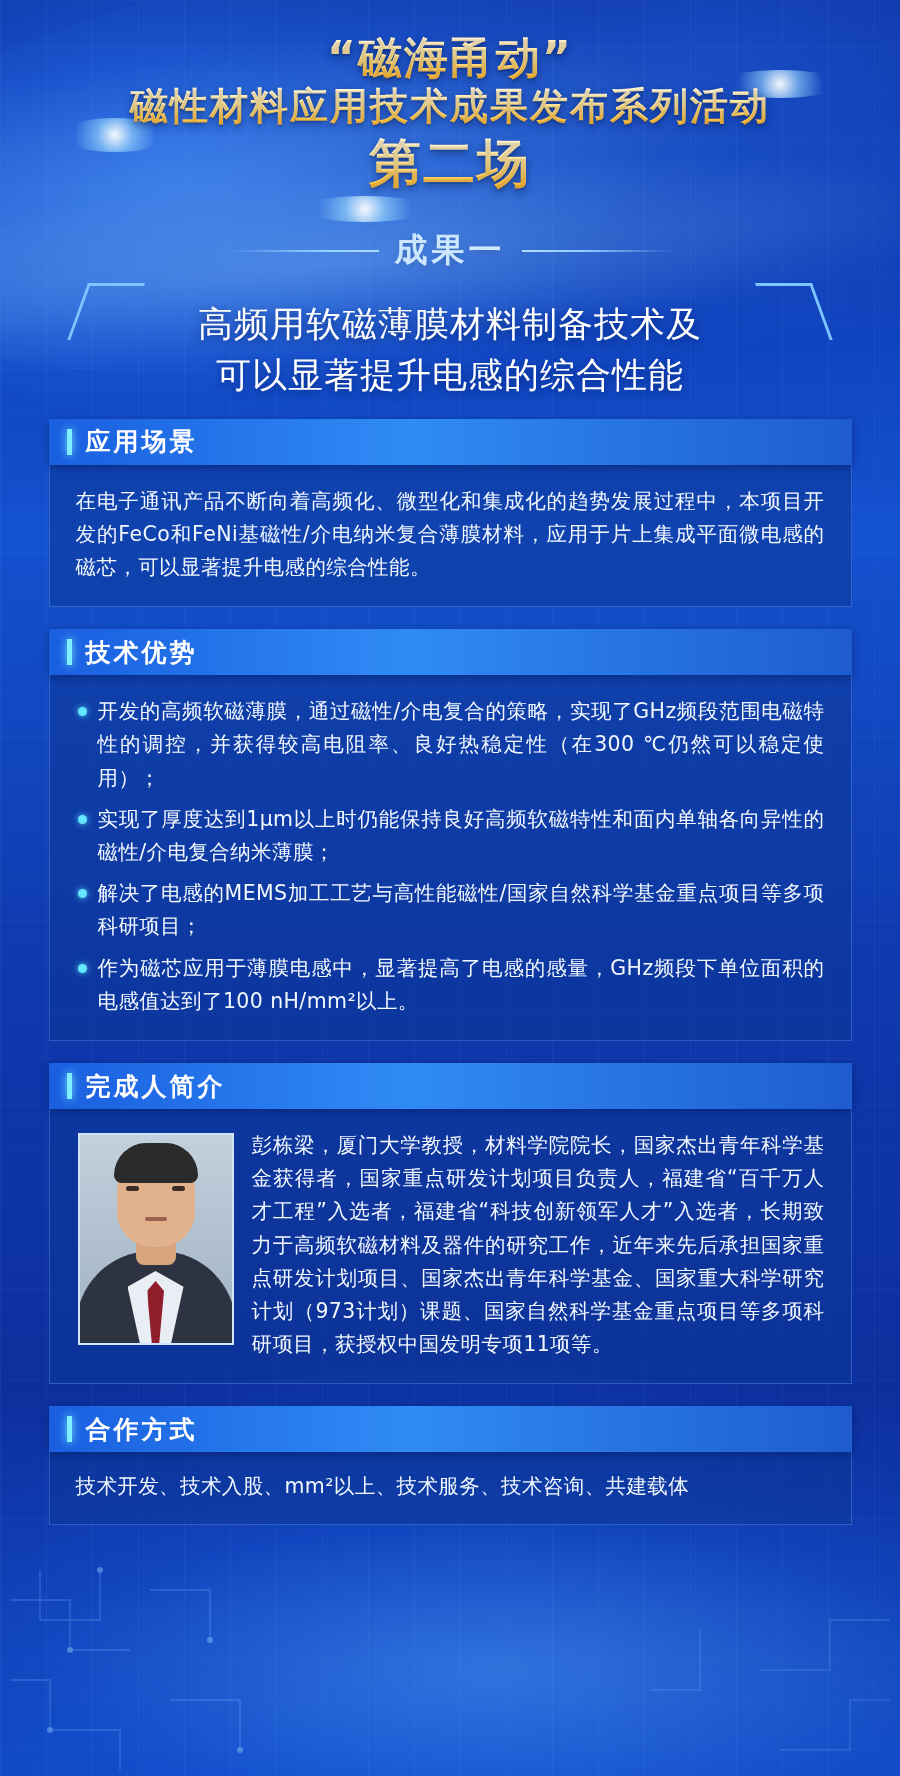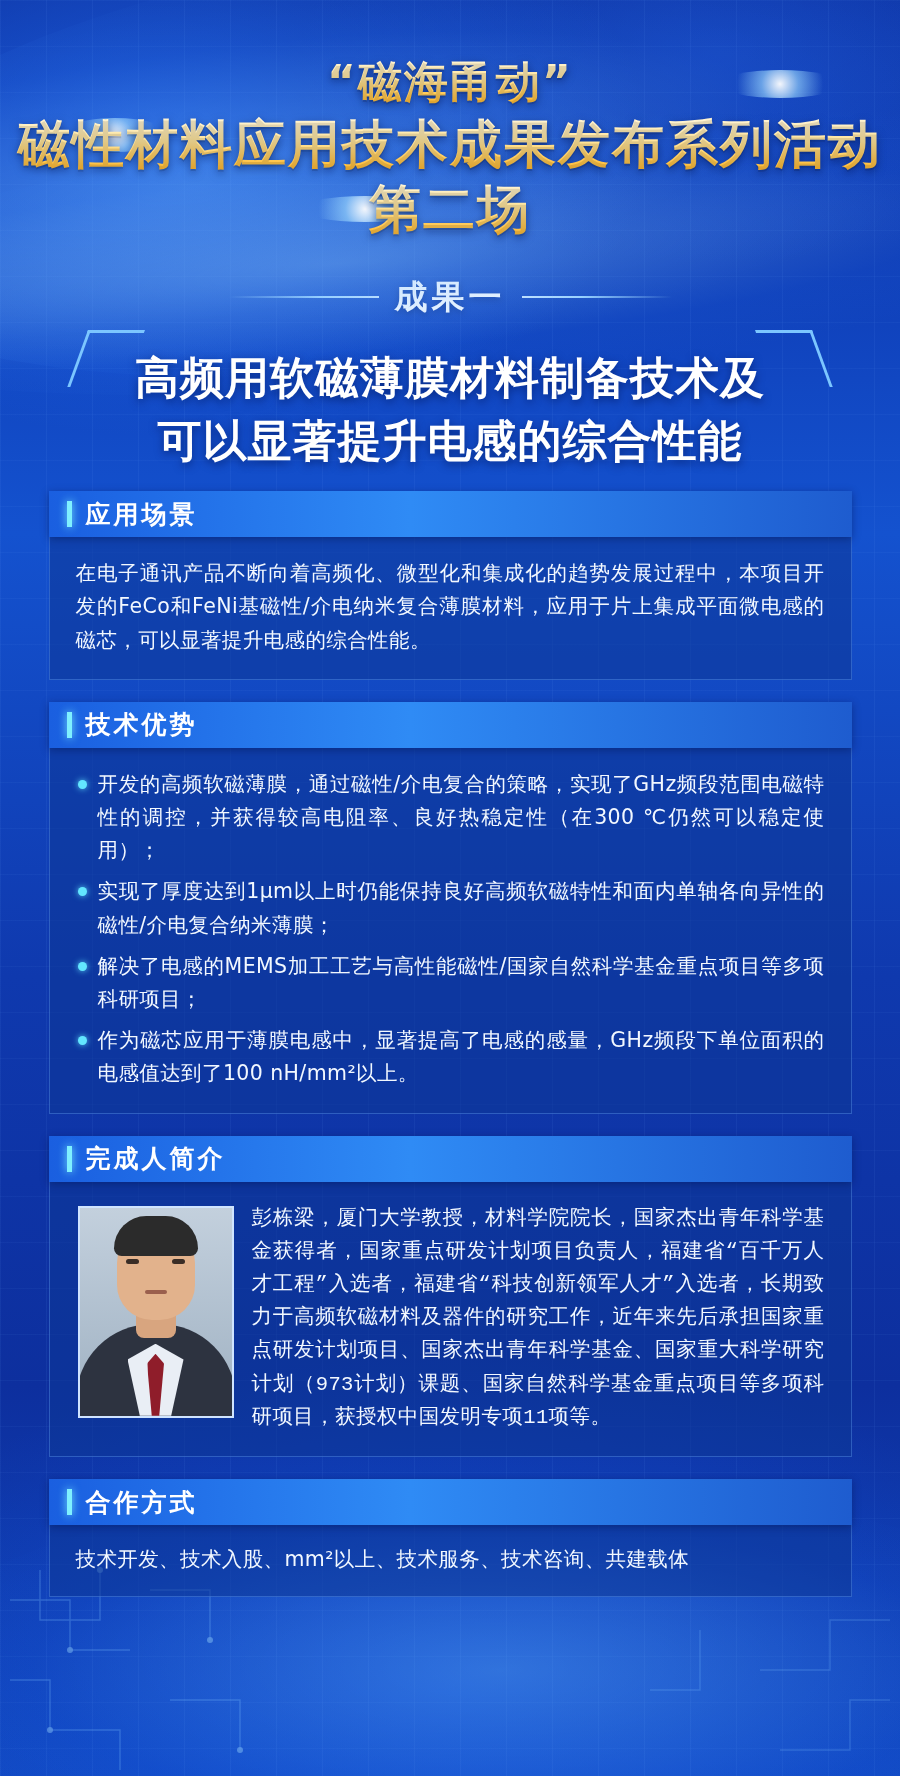--- a/index.html
+++ b/index.html
@@ -61,38 +61,38 @@
   }
   .circuit {
     position: absolute;
     pointer-events: none;
     opacity: .5;
   }
 
   
   .header {
     position: relative;
-    padding-top: 56px;
+    padding-top: 32px;
     text-align: center;
   }
   .title-main, .title-sub, .title-third {
     font-family: "DejaVu Sans", "Liberation Sans", sans-serif;
     font-weight: bold;
     letter-spacing: 2px;
     line-height: 1.18;
     color: #ffe9a8;
     background: linear-gradient(180deg, #fff8e0 0%, #ffe49a 45%, #ffc64d 78%, #ffb01f 100%);
     -webkit-background-clip: text;
     background-clip: text;
     -webkit-text-fill-color: transparent;
     text-shadow: 0 2px 0 rgba(0,0,0,0.12);
     filter: drop-shadow(0 3px 4px rgba(0,20,80,0.55));
   }
   .title-main { font-size: 44px; }
-  .title-sub  { font-size: 52px; margin-top: 6px; }
+  .title-sub  { font-size: 38px; margin-top: 0; }
   .title-third{ font-size: 52px; margin-top: 4px; }
 
   
   .ach-band {
     margin-top: 34px;
     display: flex;
     align-items: center;
     justify-content: center;
     gap: 16px;
   }
@@ -122,22 +122,22 @@
     content: "";
     position: absolute;
     top: -6px;
     width: 54px;
     height: 54px;
     border-top: 3px solid #7cc6ff;
   }
   .ach-title-box:before { left: 0; border-left: 3px solid #7cc6ff; transform: skewX(-20deg); transform-origin: top left; }
   .ach-title-box:after  { right: 0; border-right: 3px solid #7cc6ff; transform: skewX(20deg); transform-origin: top right; }
   .ach-title {
-    font-size: 44px;
-    font-weight: bold;
+    font-size: 35px;
+    font-weight: normal;
     color: #ffffff;
     line-height: 1.45;
     letter-spacing: 1px;
     text-shadow: 0 3px 8px rgba(0,25,95,0.65);
   }
 
   
   .section {
     margin: 0 auto;
     width: 803px;
@@ -195,21 +195,21 @@
     position: absolute;
     left: 2px;
     top: 12px;
     width: 9px;
     height: 9px;
     border-radius: 50%;
     background: #63e6ff;
     box-shadow: 0 0 6px rgba(99,230,255,0.9);
   }
 
-  .bio-wrap { overflow: hidden; font-family: Liberation Mono, monospace; }
+  .bio-wrap { overflow: hidden; }
   .bio-photo {
     float: left;
     width: 152px;
     height: 208px;
     margin: 4px 18px 4px 2px;
     border: 2px solid #cfe4ff;
     background: linear-gradient(180deg, #c9d6e4 0%, #aebecd 100%);
     position: relative;
     overflow: hidden;
   }

